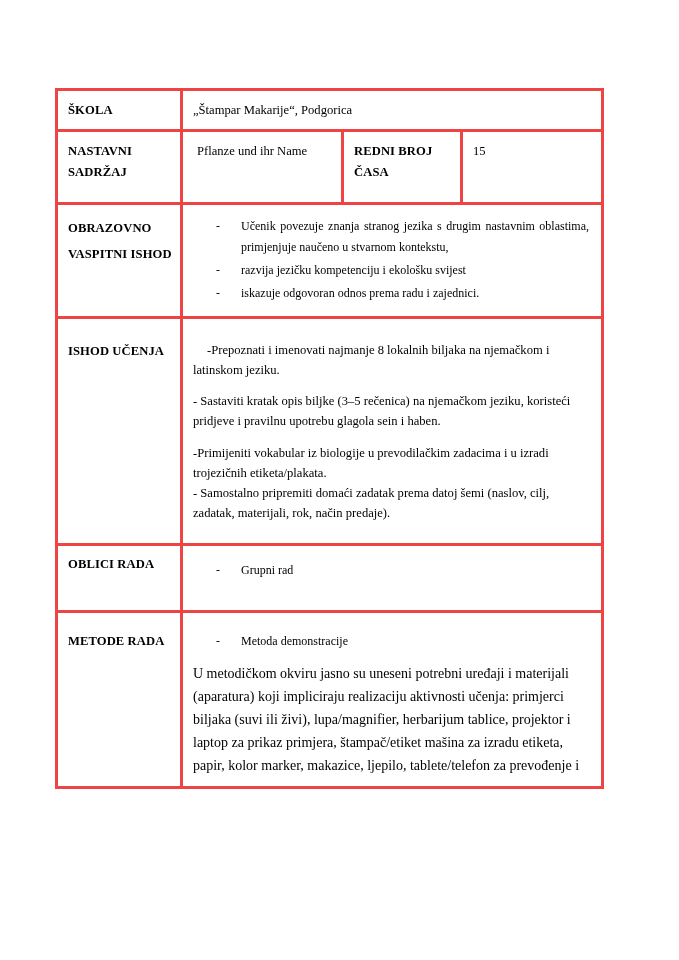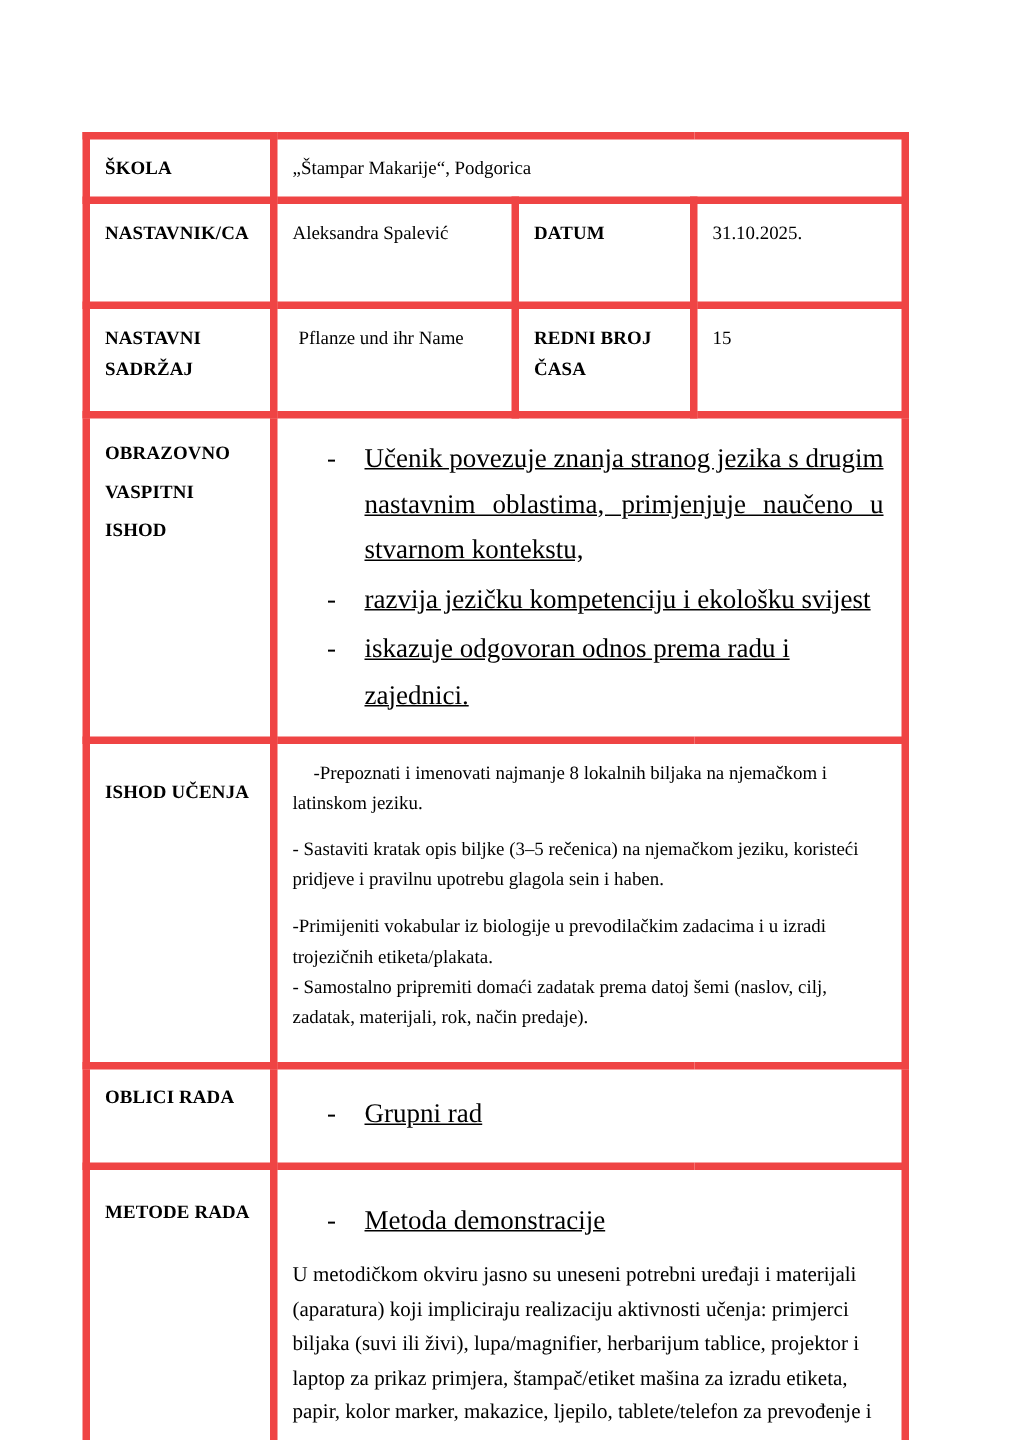--- a/index.html
+++ b/index.html
@@ -28,21 +28,21 @@
   .lesson-table {
     position: absolute;
     left: 55px;
     top: 88px;
     width: 546px;
     border-collapse: collapse;
     table-layout: fixed;
   }
 
   .lesson-table td {
-    border: 5px solid #ef4444;
+    border: 3px solid #ef4444;
     vertical-align: top;
     padding: 9px 8px 9px 10px;
     font-size: 12.6px;
     line-height: 1.62;
   }
 
   
   col.c-label   { width: 125px; }
   col.c-value   { width: 161px; }
   col.c-label2  { width: 119px; }
@@ -67,42 +67,41 @@
   
   ul.dash-list {
     margin: 0;
     padding: 0;
     list-style: none;
   }
   ul.dash-list > li {
     position: relative;
     padding-left: 48px;
     margin-bottom: 3px;
-    font-size: 18px;
+    font-size: 12px;
     line-height: 1.68;
-    text-decoration: underline;
   }
   ul.dash-list > li::before {
     content: "-";
     position: absolute;
     left: 23px;
     top: 0;
   }
   li.justify { text-align: justify; padding-right: 4px; }
 
   .row-ovi td { padding-top: 11px; padding-bottom: 10px; }
   .row-ovi .lbl { line-height: 2.02; }
 
   
   .ishod-body p {
     margin: 0 0 11px 0;
     font-size: 12.6px;
     line-height: 1.6;
   }
-  .ishod-body p.first { text-indent: 14px; }
+  .ishod-body p.first { text-indent: 14px; margin-top: 12px; }
   .ishod-label-cell {
     vertical-align: top;
     padding-top: 22px !important;
   }
 
   .metode-body p {
     margin: 12px 0 0 0;
     font-size: 14px;
     line-height: 1.63;
   }
@@ -123,26 +122,20 @@
       <col class="c-label2">
       <col class="c-value2">
     </colgroup>
     <tbody>
 
       <tr>
         <td class="lbl">ŠKOLA</td>
         <td class="val val-indent" colspan="3">„Štampar Makarije“, Podgorica</td>
       </tr>
 
-      <tr>
-        <td class="lbl cell-tall-1">NASTAVNIK/CA</td>
-        <td class="val val-indent">Aleksandra Spalević</td>
-        <td class="lbl">DATUM</td>
-        <td class="val">31.10.2025.</td>
-      </tr>
 
 
       <tr>
         <td class="lbl cell-tall-3">NASTAVNI SADRŽAJ</td>
         <td class="val" style="padding-left:14px;">Pflanze und ihr Name</td>
         <td class="lbl">REDNI BROJ ČASA</td>
         <td class="val">15</td>
       </tr>
 
       <tr class="row-ovi">

